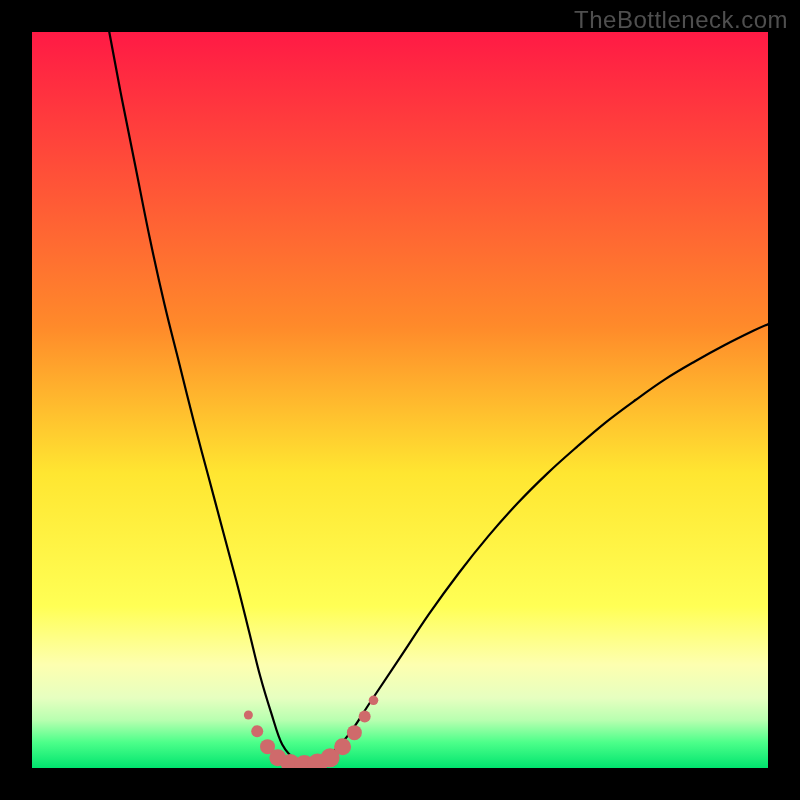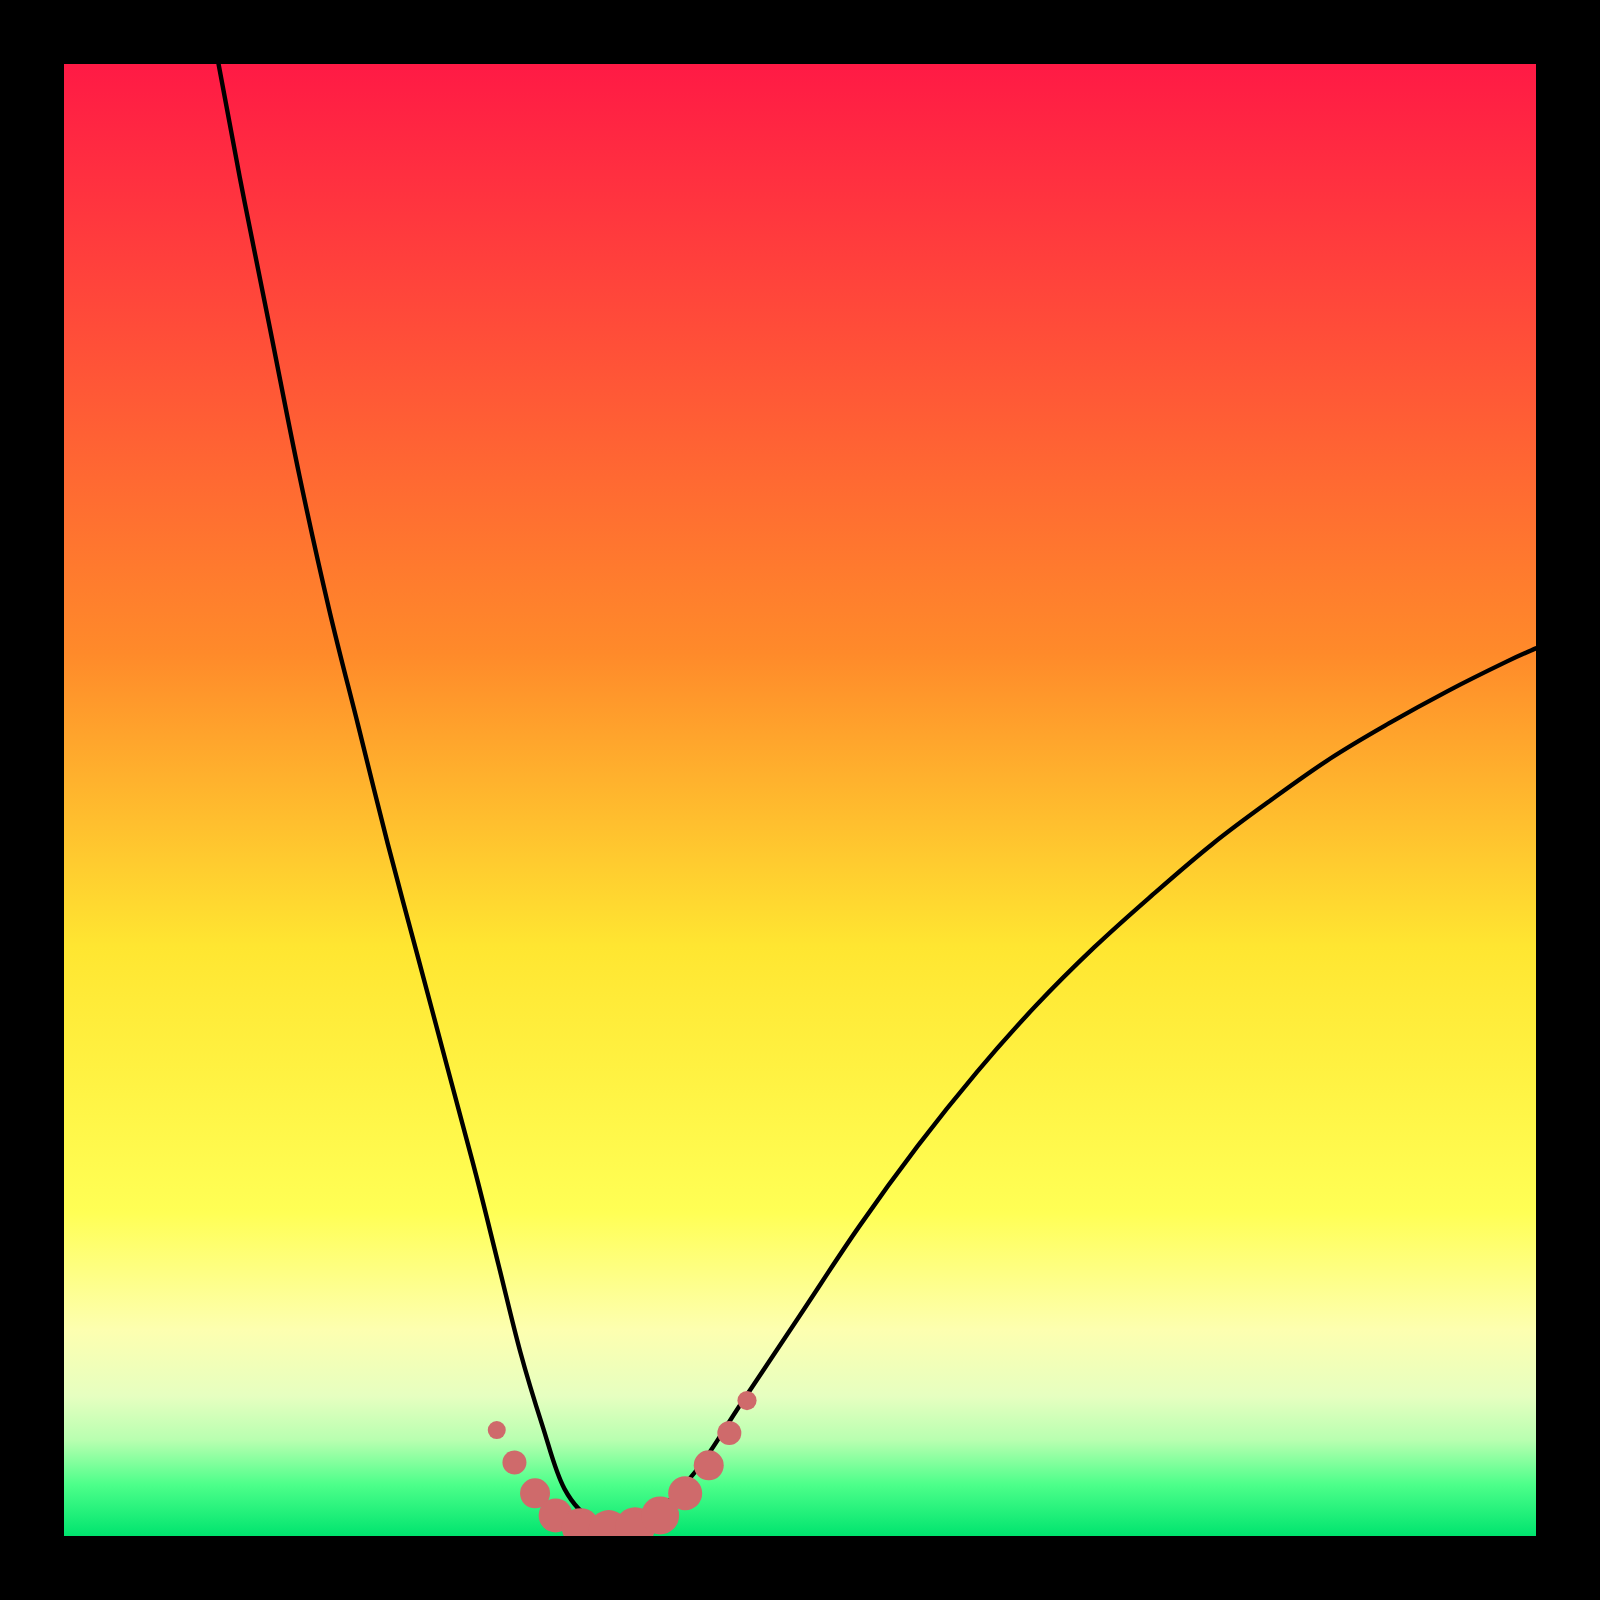--- a/index.html
+++ b/index.html
@@ -35,20 +35,21 @@
     font-size: 24px;
     font-weight: 500;
     letter-spacing: 0.5px;
     z-index: 5;
   }
 </style>
 </head>
 <body>
 
 <div class="frame">
+  <div class="watermark">TheBottleneck.com</div>
   <div class="plot">
     <svg id="chart-svg" width="736" height="736" viewBox="0 0 736 736" preserveAspectRatio="none">
       <defs>
         <linearGradient id="bg-grad" x1="0" y1="0" x2="0" y2="1">
             <stop offset="0%" stop-color="#ff1a45"></stop>
             <stop offset="40%" stop-color="#ff8a2a"></stop>
             <stop offset="60%" stop-color="#ffe631"></stop>
             <stop offset="78%" stop-color="#ffff55"></stop>
             <stop offset="86%" stop-color="#fdffb0"></stop>
             <stop offset="90.5%" stop-color="#e6ffc0"></stop>

